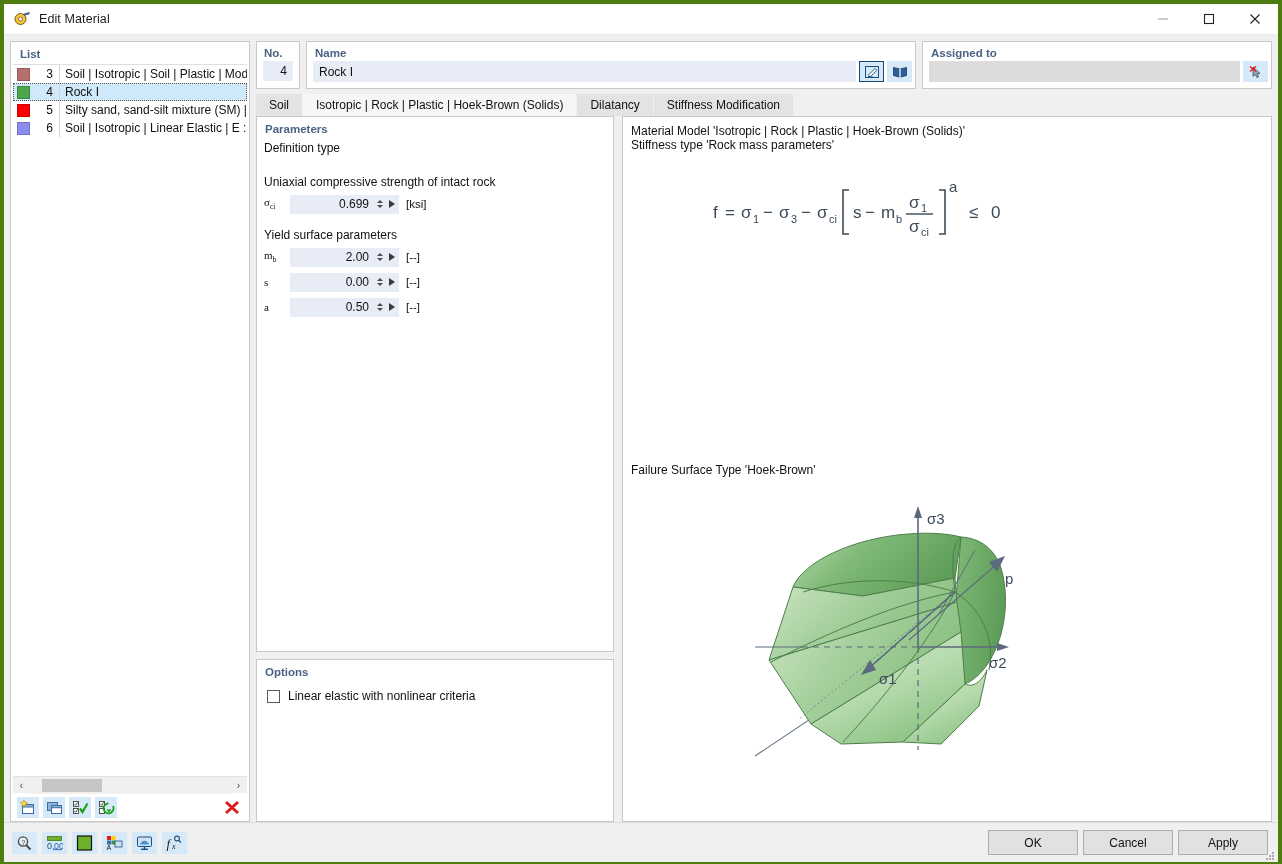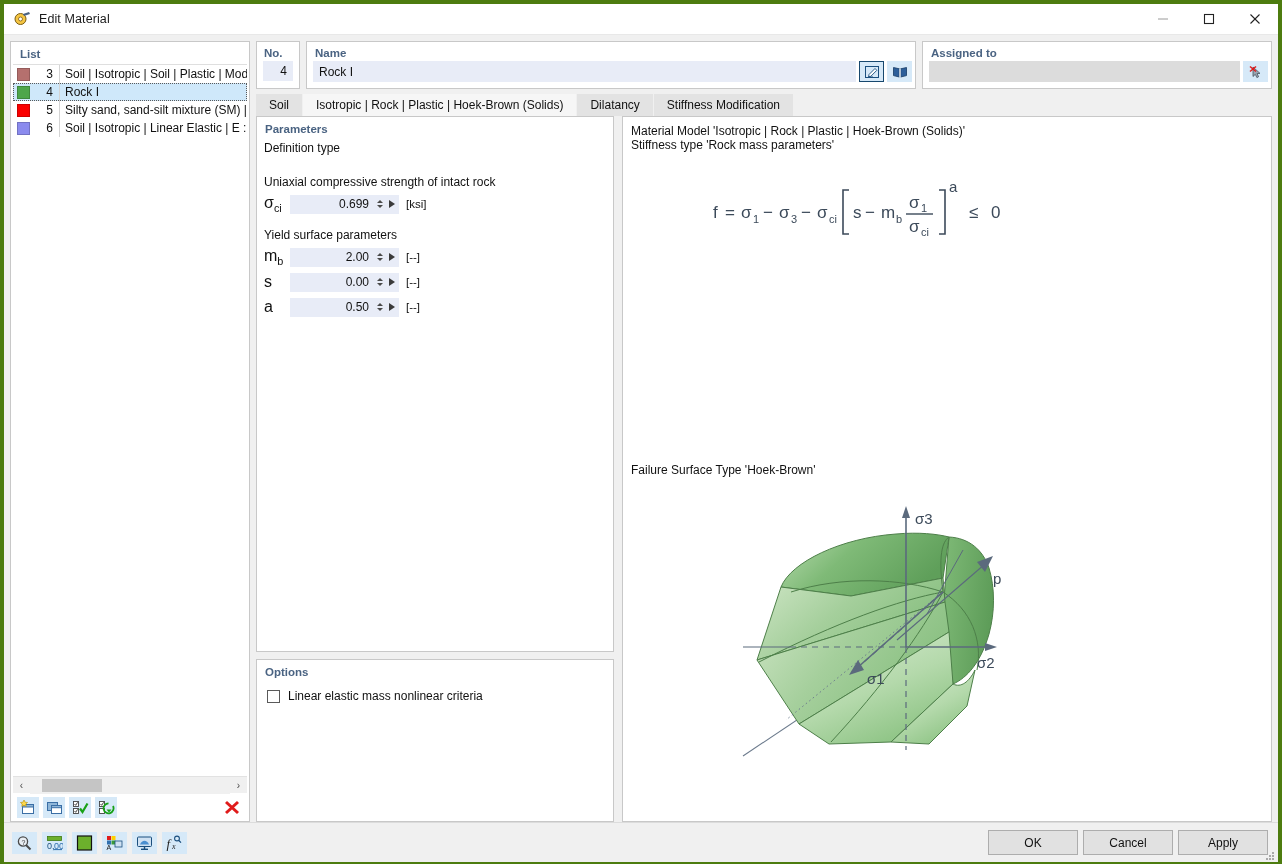--- a/index.html
+++ b/index.html
@@ -122,21 +122,21 @@
   .field-label { font-size: 12px; color: #111; padding: 0 0 4px 7px; }
   .combo {
     margin: 0 6px; height: 21px; background: #e8ecf7; display: flex;
     align-items: center; justify-content: space-between; padding: 0 8px 0 7px;
     font-size: 12px; color: #111;
   }
   .chev { font-size: 9px; color: #555; }
   .spacer10 { height: 16px; }
   .spacer8 { height: 13px; }
   .num-row { display: flex; align-items: center; padding-left: 7px; height: 22px; }
-  .num-sym { width: 26px; font-size: 16px; color: #111; }
+  .num-sym { width: 26px; font-size: 11px; color: #111; font-family: Liberation Serif, serif; }
   .num-field {
     width: 84px; height: 19px; background: #e8ecf7; display: flex;
     align-items: center; justify-content: flex-end; font-size: 12px;
     color: #111; padding-right: 5px;
   }
   .spin {
     width: 11px; height: 19px; background: #e8ecf7; display: flex;
     flex-direction: column; align-items: center; justify-content: center;
   }
   .spin i { display: block; width: 0; height: 0; border-left: 3px solid transparent;
@@ -151,21 +151,21 @@
   .checkrow { display: flex; align-items: center; padding: 5px 0 0 10px; gap: 8px; }
   .cbox { width: 13px; height: 13px; background: #fff; border: 1px solid #5a5a5a; }
   .ctext { font-size: 12px; color: #111; }
   
   .info-panel { flex: 1 1 auto; background: #fff; border: 1px solid #c8c8c8;
                 position: relative; overflow: hidden; }
   .info-line { font-size: 12px; color: #111; padding-left: 8px; }
   .info-line.first { padding-top: 7px; }
   .formula { margin-top: 18px; padding-left: 90px; }
   .failure-cap { position: absolute; left: 8px; top: 346px; font-size: 12px; color: #111; }
-  .diagram { position: absolute; left: 108px; top: 375px; }
+  .diagram { position: absolute; left: 120px; top: 375px; }
   
   .footer {
     height: 40px; flex: 0 0 auto; display: flex; align-items: center;
     padding: 0 10px 0 8px; gap: 5px; background: #f0f0f0;
     border-top: 1px solid #dcdcdc;
   }
   .fbtn { width: 25px; height: 22px; background: #d6e9f8; display: flex;
           align-items: center; justify-content: center; }
   .footer-spacer { flex: 1 1 auto; }
   .dlgbtn {
@@ -414,21 +414,21 @@
                   <i></i>
                 </span>
               <span class="unit">[--]</span>
             </div>
           </div>
 
           <div class="panel options-panel">
             <div class="panel-cap">Options</div>
             <div class="checkrow">
               <span class="cbox"></span>
-              <span class="ctext">Linear elastic mass nonlinear criteria</span>
+              <span class="ctext">Linear elastic with nonlinear criteria</span>
             </div>
           </div>
         </div>
 
         <div class="info-panel">
           <div class="info-line first">Material Model 'Isotropic | Rock | Plastic | Hoek-Brown (Solids)'</div>
           <div class="info-line">Stiffness type 'Rock mass parameters'</div>
 
           <div class="formula">
             <svg width="300" height="74" viewBox="0 0 300 74">

